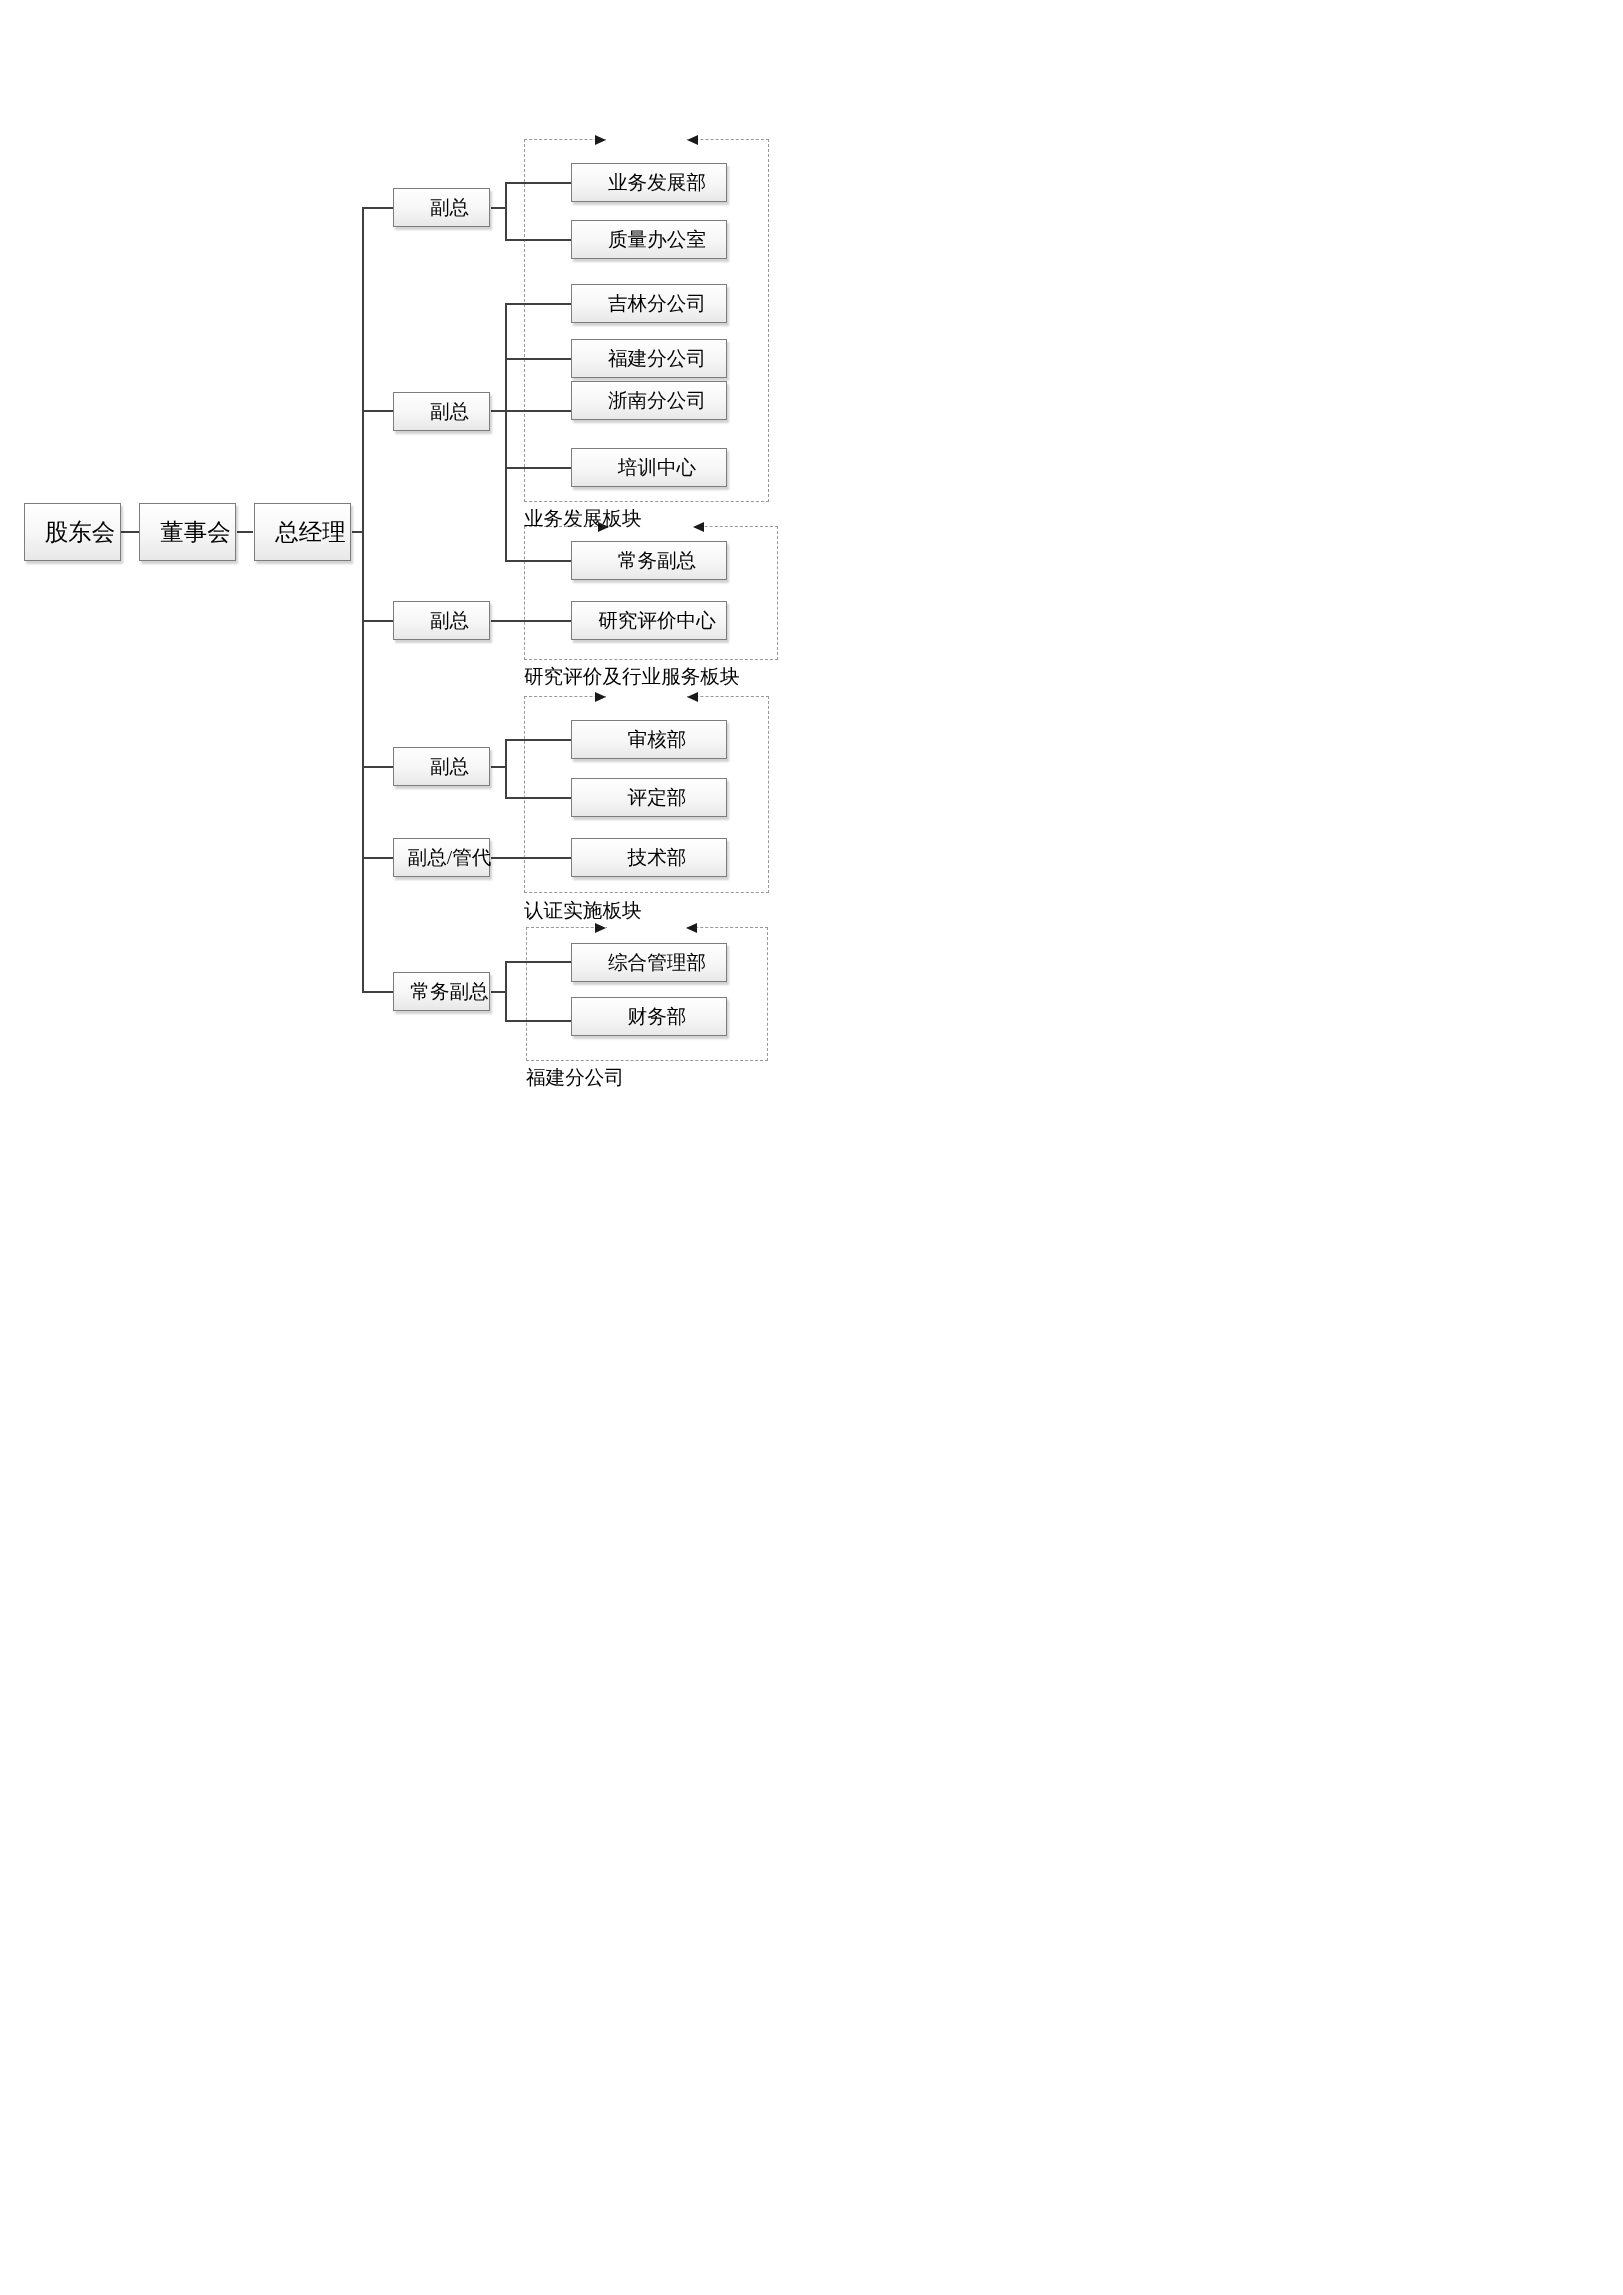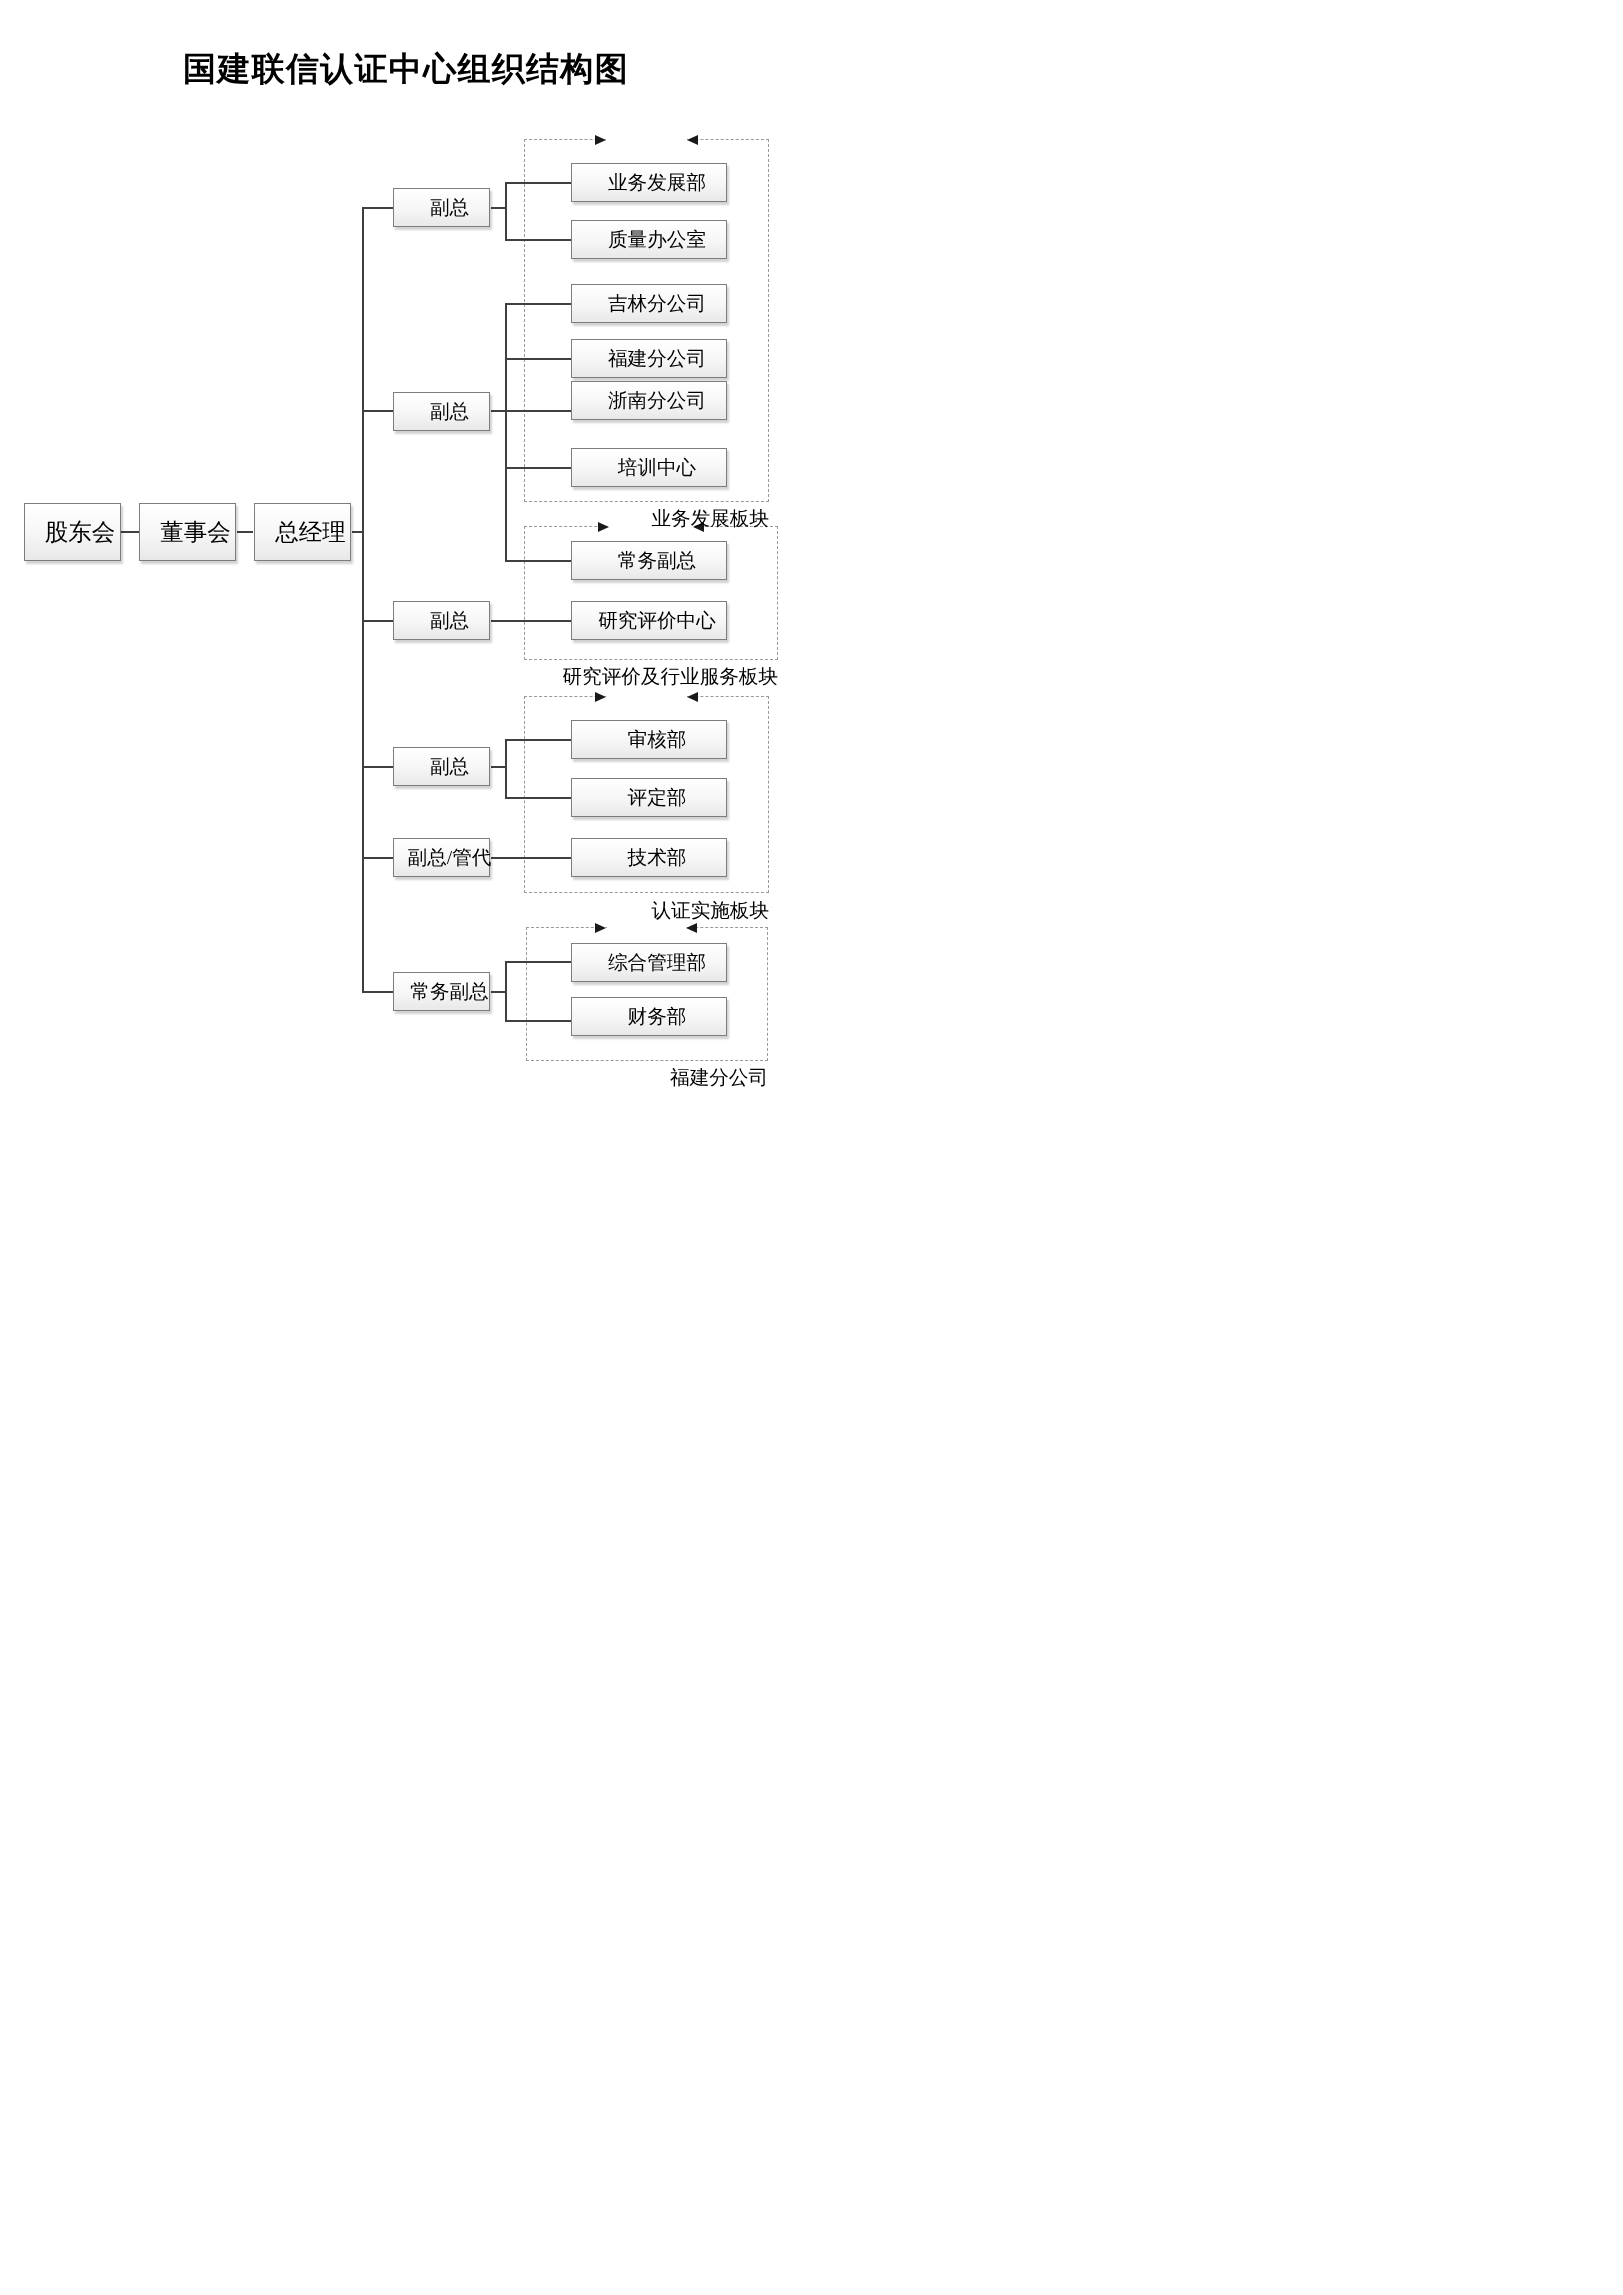--- a/index.html
+++ b/index.html
@@ -59,31 +59,30 @@
   }
   .arrow-l{
     position:absolute; top:-5.2px;
     width:0; height:0;
     border-top:5.2px solid transparent;
     border-bottom:5.2px solid transparent;
     border-right:11.8px solid #1a1a1a;
   }
   .glabel{
     position:absolute;
-    text-align:right;
+    text-align:left;
     font-size:19.6px;
     white-space:nowrap;
   }
 </style>
 </head>
 <body>
 
 <div class="page">
 
-  <h1 class="title">国建联信认证中心组织结构图</h1>
 
   <div class="group" style="left:524px;top:139px;width:245px;height:363px">
     <div class="gap" style="left:81px;width:81px"></div>
     <div class="arrow-r" style="left:70px"></div>
     <div class="arrow-l" style="left:162px"></div>
   </div>
   <div class="group" style="left:524px;top:526px;width:254px;height:134px">
     <div class="gap" style="left:84px;width:84px"></div>
     <div class="arrow-r" style="left:73px"></div>
     <div class="arrow-l" style="left:168px"></div>

